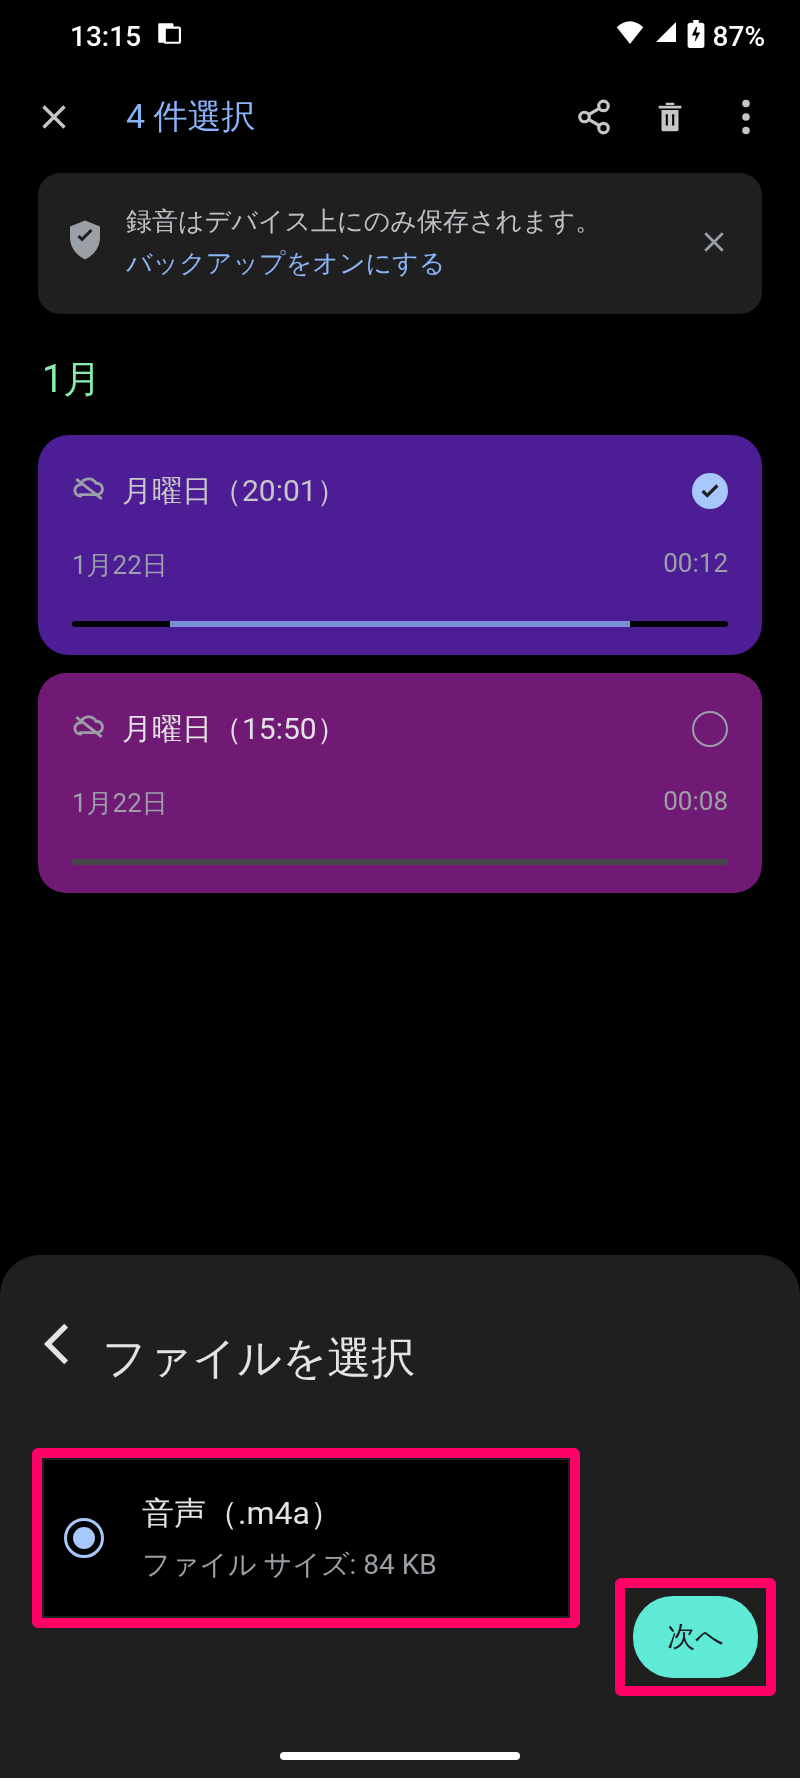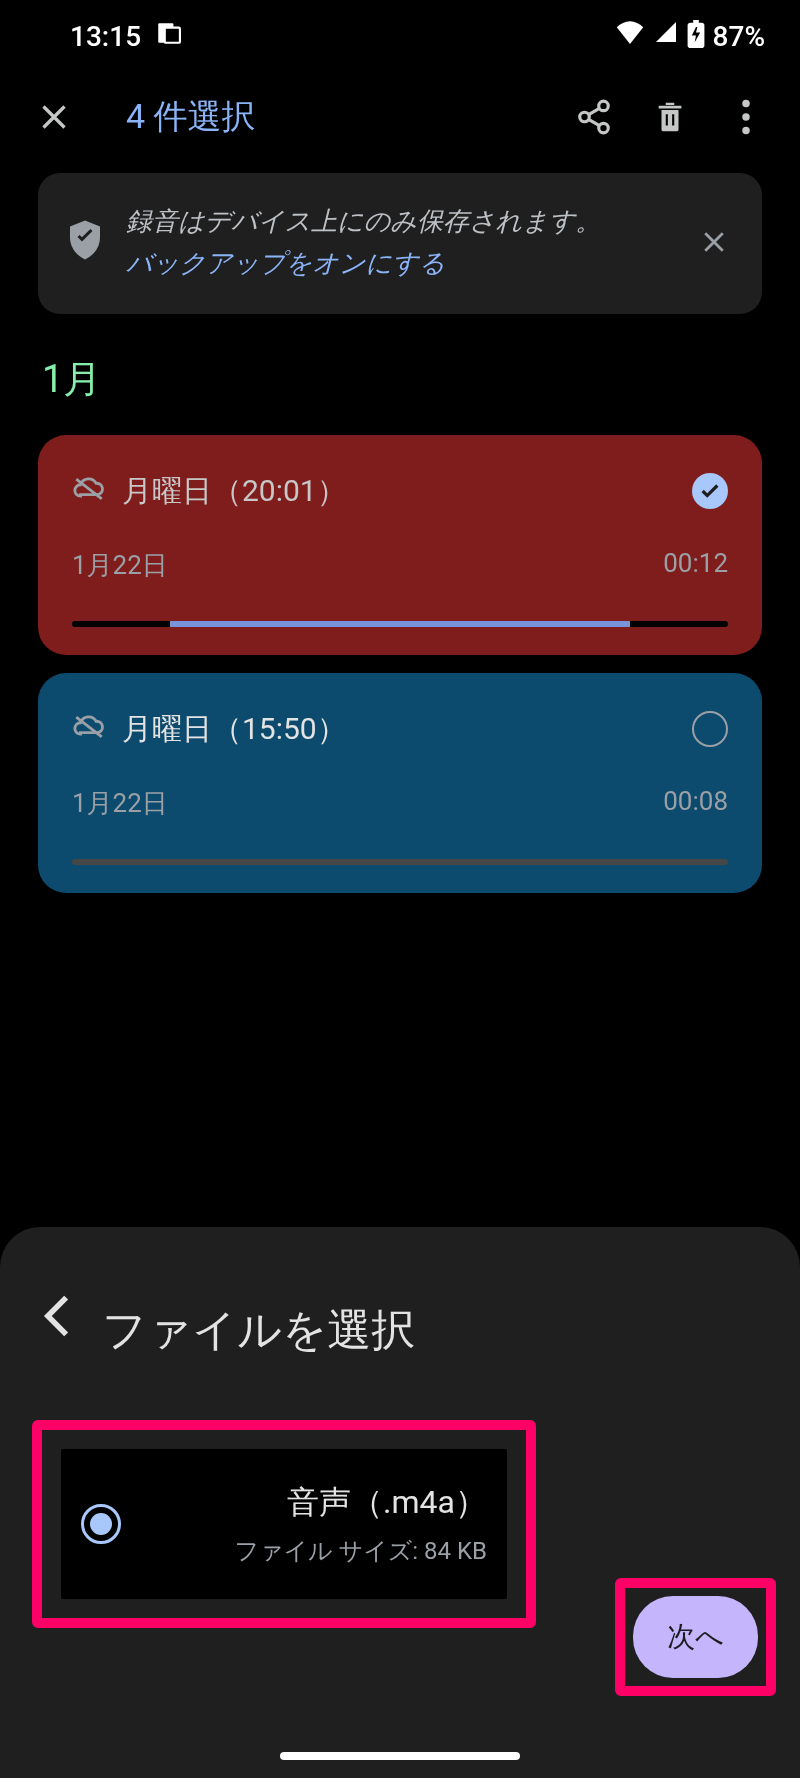--- a/index.html
+++ b/index.html
@@ -49,42 +49,41 @@
   
   
   .banner {
     margin: 12px 38px 30px;
     background: #1f1f1f;
     border-radius: 22px;
     padding: 28px 24px 30px 28px;
     display: flex;
     align-items: center;
     gap: 22px;
-    font-style: italic;
   }
   .banner-text { flex: 1; font-size: 26px; line-height: 1.55; color: #bdc1c6; }
   .banner-link { color: #8ab4f8; display: block; margin-top: 2px; }
   
   
   .month-header {
     font-size: 38px;
     font-weight: 400;
     padding: 10px 42px 30px;
     color: #86efac;
   }
   
   
   .recording {
     margin: 0 38px 18px;
-    background: #0c4a6e;
+    background: #701a75;
     border-radius: 28px;
     padding: 36px 34px 28px;
     position: relative;
   }
-  .recording.selected { background: #7f1d1d; }
+  .recording.selected { background: #4c1d95; border-radius: 31px; }
   .rec-top { display: flex; align-items: center; gap: 16px; }
   .rec-title { font-size: 30px; color: #e3e3e3; flex: 1; }
   .recording.selected .rec-title { color: #c7c7c7; }
   .rec-check {
     width: 36px; height: 36px; border-radius: 50%;
     display: flex; align-items: center; justify-content: center;
   }
   .rec-check.on { background: #a8c7fa; color: #1f1f1f; }
   .rec-check.off { border: 2.5px solid #9aa0a6; }
   .rec-meta { display: flex; justify-content: space-between; margin-top: 36px; font-size: 26px; color: #9aa0a6; }
@@ -107,45 +106,44 @@
     display: flex;
     align-items: center;
     gap: 38px;
     padding: 28px 20px;
     border-radius: 12px;
   }
   .highlight1 {
     border: 10px solid #ff0066;
     border-radius: 6px;
     margin: 0 0 40px 0;
-    padding: 19px;
-    width: 504px;
-    text-align: right;
+    padding: 2px;
+    width: 548px;
   }
   .highlight1 .option { background: #000000; border-radius: 2px; padding: 32px 20px; }
   .radio {
     width: 40px; height: 40px; border-radius: 50%;
     border: 3px solid #a8c7fa;
     display: flex; align-items: center; justify-content: center;
   }
   .radio.off { border-color: #c4c7c5; }
   .radio-dot { width: 22px; height: 22px; border-radius: 50%; background: #a8c7fa; }
   .opt-text { flex: 1; }
   .opt-title { font-size: 32px; color: #e3e3e3; }
-  .opt-sub { font-size: 24px; color: #9aa0a6; margin-top: 10px; }
+  .opt-sub { font-size: 28px; color: #9aa0a6; margin-top: 10px; }
   
   .highlight2 {
     position: absolute;
     right: 24px; bottom: 82px;
     border: 10px solid #ff0066;
     border-radius: 6px;
     padding: 8px;
   }
   .next-btn {
-    background: #c4b5fd;
+    background: #5eead4;
     color: #1a1c1e;
     font-size: 28px;
     font-weight: 500;
     padding: 22px 34px;
     border-radius: 40px;
     border: none;
     display: block;
   }
   
   .nav-pill {

